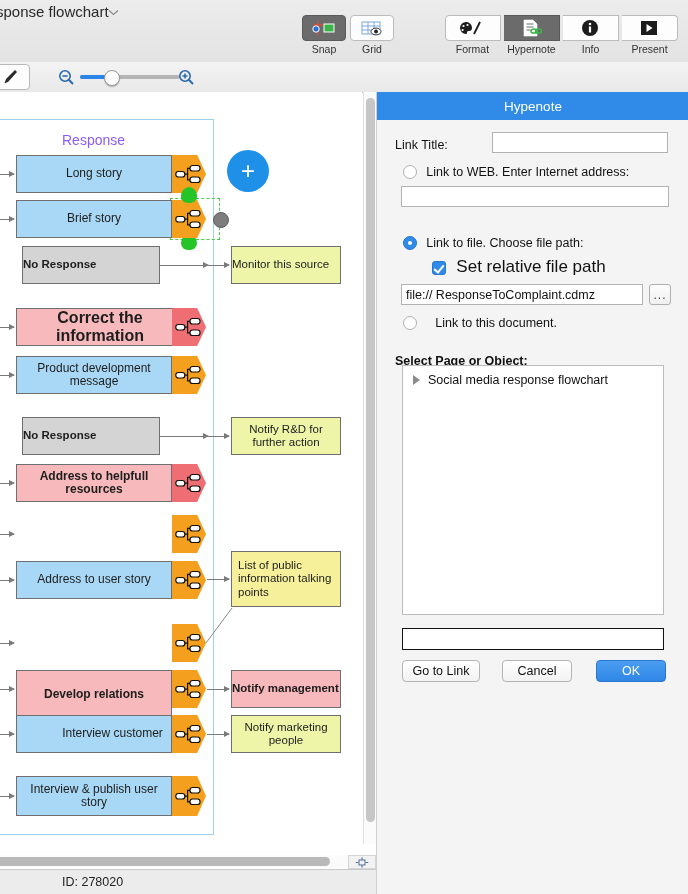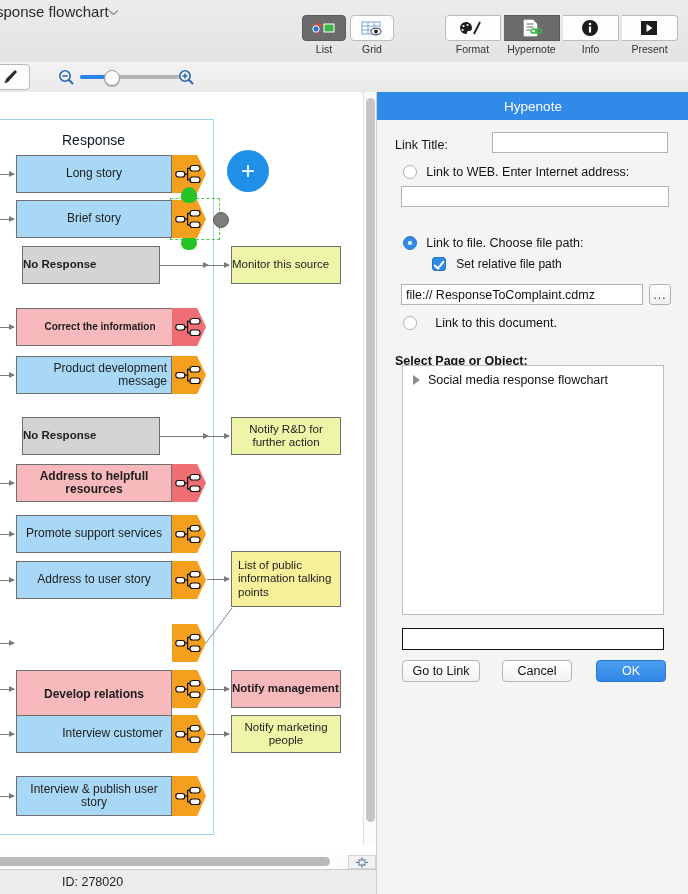--- a/index.html
+++ b/index.html
@@ -70,21 +70,21 @@
   
   .canvas{
     position:absolute;left:0;top:92px;width:362px;height:762px;
     background:#ffffff;overflow:hidden;
   }
   .page-frame{
     position:absolute;left:-8px;top:27px;width:222px;height:716px;
     border:1px solid #9ed3ef;box-sizing:border-box;
   }
   .swim-title{
-    position:absolute;left:62px;top:132px;font-size:14px;color:#0f172a;
+    position:absolute;left:62px;top:132px;font-size:14px;color:#8b5cf6;
   }
   
   .node{position:absolute;}
   .nbody{
     position:absolute;left:0;top:0;box-sizing:border-box;
     border:1px solid #6f6f6f;display:flex;align-items:center;
     justify-content:center;text-align:center;line-height:1.12;
   }
   .nbody span{padding:0 4px;}
   .ntag{
@@ -210,21 +210,21 @@
     <div class="tbgroup g-snapgrid">
       <div class="tbitem active">
         <div class="tbicon">
           <svg width="26" height="16" viewBox="0 0 26 16">
             <rect x="13" y="4" width="10" height="8" fill="#3cb44a" stroke="#fff" stroke-width="1"></rect>
             <path d="M7 1 V15" stroke="#e24b3a" stroke-width="1.3"></path>
             <path d="M2 5 H12" stroke="#e24b3a" stroke-width="1.3"></path>
             <circle cx="5" cy="9" r="3.2" fill="#2f6fd0" stroke="#fff" stroke-width="1"></circle>
           </svg>
         </div>
-        <div class="tblabel">List</div>
+        <div class="tblabel">Snap</div>
       </div>
       <div class="tbitem">
         <div class="tbicon">
           <svg width="26" height="17" viewBox="0 0 26 17">
             <g stroke="#6f9fd6" stroke-width="0.9" fill="none">
               <rect x="3" y="2" width="18" height="12"></rect>
               <path d="M9 2V14M15 2V14M3 6H21M3 10H21"></path>
             </g>
             <ellipse cx="17" cy="11.5" rx="5" ry="3.4" fill="#fff" stroke="#333" stroke-width="1"></ellipse>
             <circle cx="17" cy="11.5" r="1.9" fill="#222"></circle>
@@ -347,36 +347,36 @@
               <rect x="0.8" y="7.5" width="9" height="5.5" rx="2.6" fill="#fff" stroke="#111" stroke-width="1.2"></rect>
               <rect x="15" y="1.5" width="10" height="5.5" rx="2.6" fill="#fff" stroke="#111" stroke-width="1.2"></rect>
               <rect x="15" y="13" width="10" height="5.5" rx="2.6" fill="#fff" stroke="#111" stroke-width="1.2"></rect>
               <path d="M10 10.2 H12.6 V4.3 H15" fill="none" stroke="#111" stroke-width="1.2"></path>
               <path d="M12.6 10.2 V15.8 H15" fill="none" stroke="#111" stroke-width="1.2"></path>
             </svg>
           </div>
         </div>
         <div class="arrow" style="left: -8px; top: 283px; width: 22px;"></div>
         <div class="node" style="left: 16px; top: 264px; width: 190px; height: 38px;">
-          <div class="nbody" style="width: 156px; height: 38px; background: linear-gradient(90deg, rgb(168, 216, 245), rgb(168, 216, 245)); font-weight: normal; font-size: 12px; text-align: right;">
+          <div class="nbody" style="width: 156px; height: 38px; background: linear-gradient(90deg, rgb(168, 216, 245), rgb(168, 216, 245)); font-weight: normal; font-size: 12px;">
             <span>Product development message</span>
           </div>
           <div class="ntag" style="left: 156px; height: 38px; background: rgb(244, 160, 30);">
             <svg width="26" height="20" viewBox="0 0 26 20">
               <rect x="0.8" y="7.5" width="9" height="5.5" rx="2.6" fill="#fff" stroke="#111" stroke-width="1.2"></rect>
               <rect x="15" y="1.5" width="10" height="5.5" rx="2.6" fill="#fff" stroke="#111" stroke-width="1.2"></rect>
               <rect x="15" y="13" width="10" height="5.5" rx="2.6" fill="#fff" stroke="#111" stroke-width="1.2"></rect>
               <path d="M10 10.2 H12.6 V4.3 H15" fill="none" stroke="#111" stroke-width="1.2"></path>
               <path d="M12.6 10.2 V15.8 H15" fill="none" stroke="#111" stroke-width="1.2"></path>
             </svg>
           </div>
         </div>
         <div class="arrow" style="left: -8px; top: 235px; width: 22px;"></div>
         <div class="node" style="left: 16px; top: 216px; width: 190px; height: 38px;">
-          <div class="nbody" style="width: 168px; height: 38px; background: linear-gradient(90deg, rgb(247, 185, 187), rgb(247, 185, 187)); font-weight: bold; font-size: 10px;">
+          <div class="nbody" style="width: 168px; height: 38px; background: linear-gradient(90deg, rgb(247, 185, 187), rgb(247, 185, 187)); font-weight: bold; font-size: 16px;">
             <span>Correct the information</span>
           </div>
           <div class="ntag" style="left: 156px; height: 38px; background: rgb(239, 110, 115);">
             <svg width="26" height="20" viewBox="0 0 26 20">
               <rect x="0.8" y="7.5" width="9" height="5.5" rx="2.6" fill="#fff" stroke="#111" stroke-width="1.2"></rect>
               <rect x="15" y="1.5" width="10" height="5.5" rx="2.6" fill="#fff" stroke="#111" stroke-width="1.2"></rect>
               <rect x="15" y="13" width="10" height="5.5" rx="2.6" fill="#fff" stroke="#111" stroke-width="1.2"></rect>
               <path d="M10 10.2 H12.6 V4.3 H15" fill="none" stroke="#111" stroke-width="1.2"></path>
               <path d="M12.6 10.2 V15.8 H15" fill="none" stroke="#111" stroke-width="1.2"></path>
             </svg>
@@ -392,23 +392,20 @@
               <rect x="0.8" y="7.5" width="9" height="5.5" rx="2.6" fill="#fff" stroke="#111" stroke-width="1.2"></rect>
               <rect x="15" y="1.5" width="10" height="5.5" rx="2.6" fill="#fff" stroke="#111" stroke-width="1.2"></rect>
               <rect x="15" y="13" width="10" height="5.5" rx="2.6" fill="#fff" stroke="#111" stroke-width="1.2"></rect>
               <path d="M10 10.2 H12.6 V4.3 H15" fill="none" stroke="#111" stroke-width="1.2"></path>
               <path d="M12.6 10.2 V15.8 H15" fill="none" stroke="#111" stroke-width="1.2"></path>
             </svg>
           </div>
         </div>
         <div class="arrow" style="left: -8px; top: 442px; width: 22px;"></div>
         <div class="node" style="left: 16px; top: 423px; width: 190px; height: 38px;">
-          <div class="nbody" style="width: 156px; height: 38px; background: linear-gradient(90deg, rgb(168, 216, 245), rgb(168, 216, 245)); font-weight: normal; font-size: 12px;">
-            <span>Promote support services</span>
-          </div>
           <div class="ntag" style="left: 156px; height: 38px; background: rgb(244, 160, 30);">
             <svg width="26" height="20" viewBox="0 0 26 20">
               <rect x="0.8" y="7.5" width="9" height="5.5" rx="2.6" fill="#fff" stroke="#111" stroke-width="1.2"></rect>
               <rect x="15" y="1.5" width="10" height="5.5" rx="2.6" fill="#fff" stroke="#111" stroke-width="1.2"></rect>
               <rect x="15" y="13" width="10" height="5.5" rx="2.6" fill="#fff" stroke="#111" stroke-width="1.2"></rect>
               <path d="M10 10.2 H12.6 V4.3 H15" fill="none" stroke="#111" stroke-width="1.2"></path>
               <path d="M12.6 10.2 V15.8 H15" fill="none" stroke="#111" stroke-width="1.2"></path>
             </svg>
           </div>
         </div>
@@ -549,21 +546,21 @@
       </div>
       <input class="tf row" style="left: 24px; top: 66px; width: 268px; height: 21px;" value="">
 
       <div class="row" style="left:26px;top:116px;">
         <span class="radio on"></span>
         <span class="lbl" style="margin-left:6px;">Link to file. Choose file path:</span>
       </div>
 
       <div class="row" style="left:55px;top:137px;">
         <span class="chk"></span>
-        <span class="lbl" style="margin-left:7px;font-size:12px;margin-top:12px;">Set relative file path</span>
+        <span class="lbl" style="margin-left:7px;font-size:17px;margin-top:12px;">Set relative file path</span>
       </div>
 
       <input class="tf row" style="left: 24px; top: 164px; width: 242px; height: 21px;" value="file:// ResponseToComplaint.cdmz">
       <div class="dotsbtn row" style="left:272px;top:164px;">...</div>
 
       <div class="row" style="left:26px;top:196px;">
         <span class="radio"></span>
         <span class="lbl" style="margin-left:15px;">Link to this document.</span>
       </div>
 

